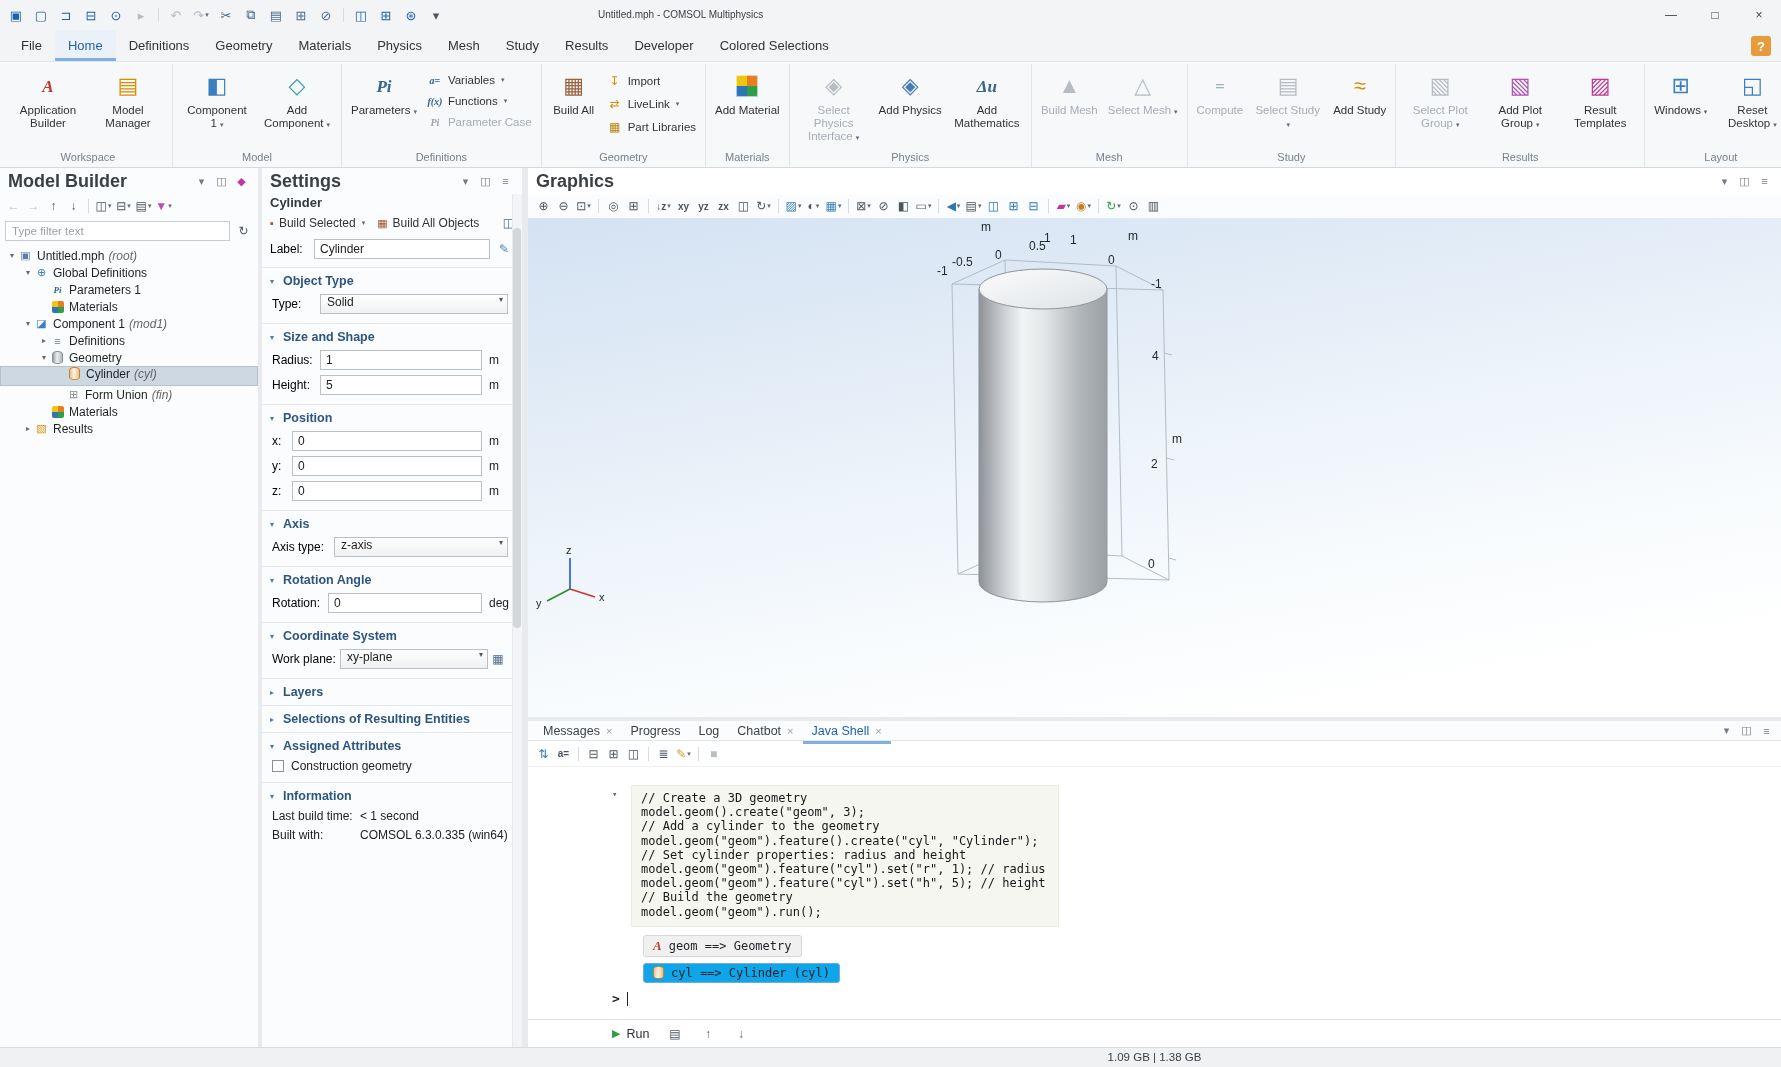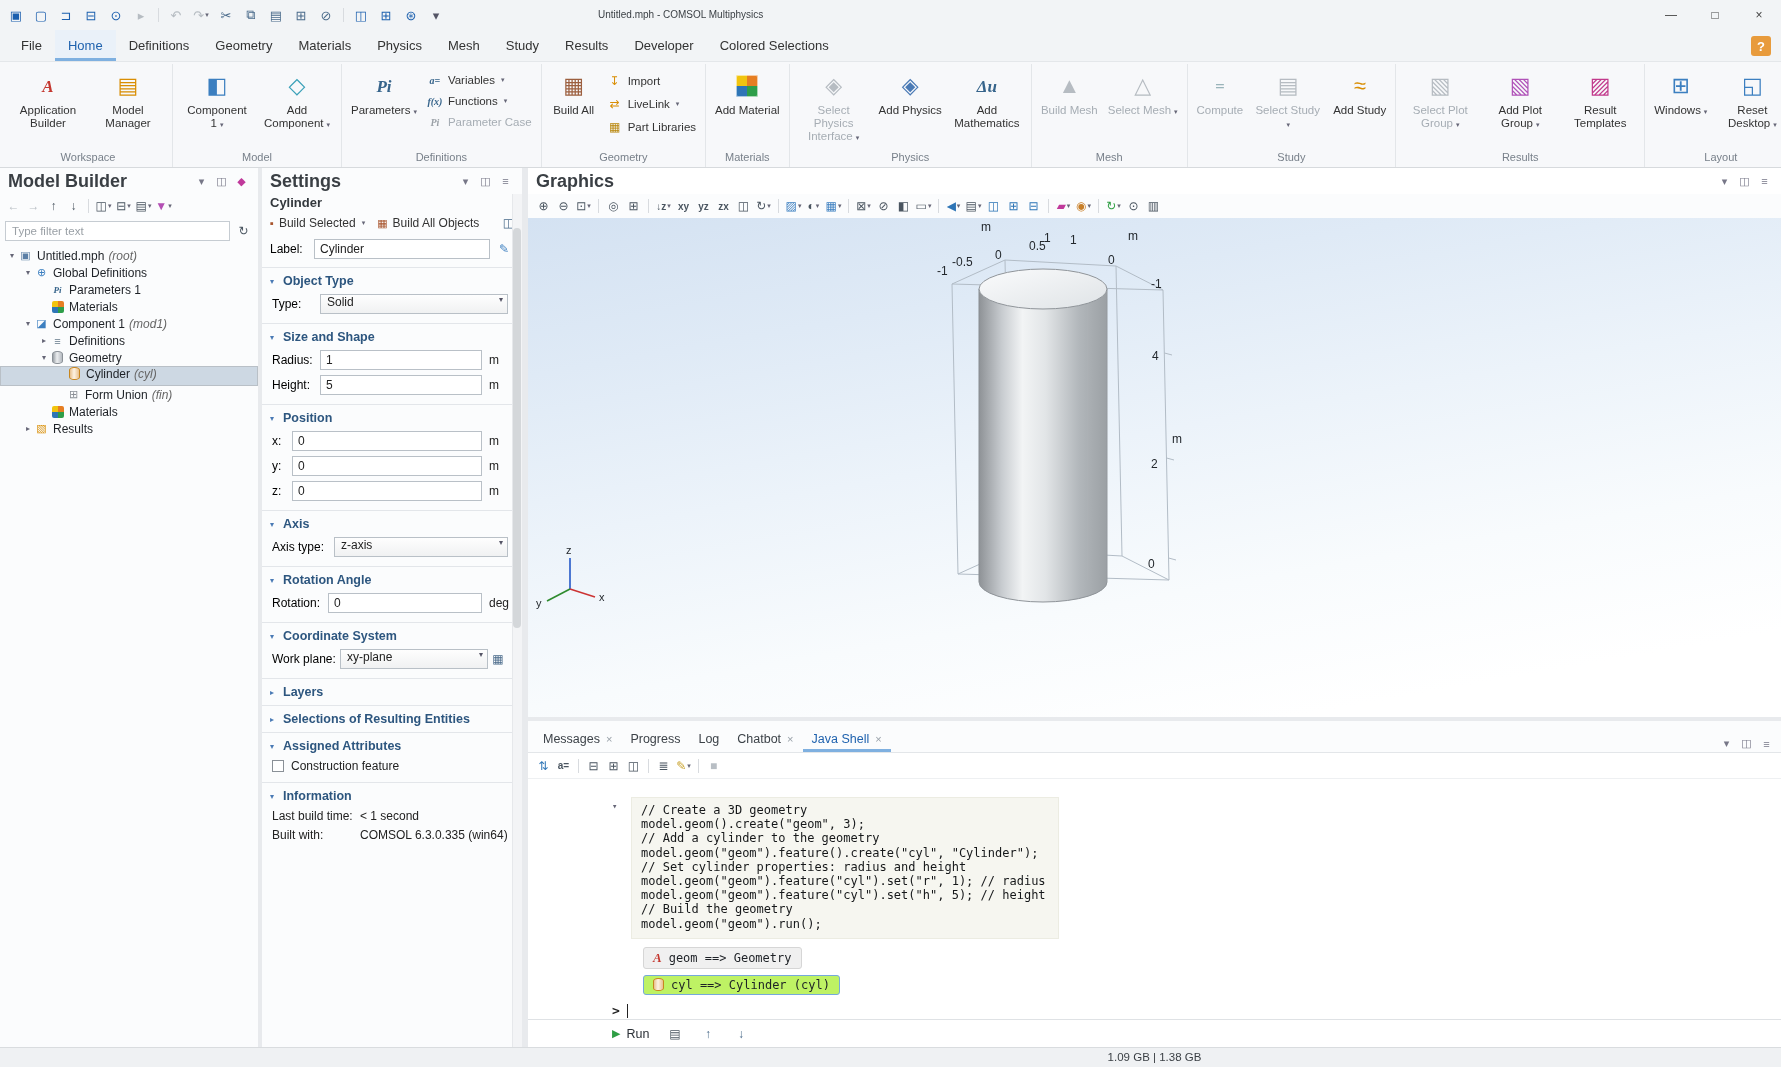--- a/index.html
+++ b/index.html
@@ -108,33 +108,33 @@
 
 .gfx{height:549px;display:flex;flex-direction:column;flex:none;background:#fff;}
 .gtools{height:24px;display:flex;align-items:center;gap:1px;padding:0 6px;flex:none;background:#fbfcfd;}
 .canvas{flex:1;position:relative;overflow:hidden;background:linear-gradient(170deg,#d4e2f2 0%,#dfeaf6 22%,#ecf3fa 45%,#f8fbfd 68%,#ffffff 88%);}
 .canvas svg{position:absolute;left:0;top:0;}
 .axlbl{position:absolute;font-size:12px;color:#23282d;white-space:nowrap;}
 
 
 .hsplit{height:4px;background:#e8eaed;flex:none;}
 .console{flex:1;display:flex;flex-direction:column;background:#fff;min-height:0;}
-.ctabs{height:32px;display:flex;align-items:flex-end;padding:0 6px;background:#fbfcfd;border-bottom:1px solid #e3e6e9;flex:none;}
+.ctabs{height:20px;display:flex;align-items:center;padding:0 6px;background:#fbfcfd;border-bottom:1px solid #e3e6e9;flex:none;}
 .ctab{display:inline-flex;align-items:center;gap:6px;padding:0 9px;height:26px;font-size:12.5px;color:#3c4248;white-space:nowrap;}
 .ctab.active{color:#1f62ae;box-shadow:inset 0 -3px 0 #7fb0e0;}
 .ctab .x{font-size:11px;color:#98a0a8;}
 .ctools{height:26px;display:flex;align-items:center;gap:1px;padding:0 6px;border-bottom:1px solid #eef0f2;flex:none;}
 .cbody{flex:1;position:relative;overflow:hidden;font-family:"DejaVu Sans Mono",monospace;}
 .fold{position:absolute;left:84px;top:22px;font-size:9px;color:#667;}
 .cell{display:inline-block;margin:18px 0 0 103px;background:#f6f6f0;border:1px solid #ecece2;padding:5px 12px 7px 9px;}
 .codeline{font-size:12px;line-height:14.2px;color:#16181a;white-space:pre;}
 .chiprow{margin:8px 0 0 115px;}
 .chiprow + .chiprow{margin-top:6px;}
 .chip{display:inline-flex;align-items:center;gap:7px;padding:2px 9px;background:#f0f0f0;border:1px solid #d6d6d6;border-radius:3px;font-size:12px;color:#1d2126;font-family:"DejaVu Sans Mono",monospace;}
-.chip.hl{background:#bef264;border-color:#76a9da;}
+.chip.hl{background:#0ea5e9;border-color:#76a9da;}
 .cico-a{font-family:"Liberation Serif",serif;font-style:italic;font-weight:bold;color:#c4372f;font-size:13px;}
 .promptrow{margin:8px 0 0 84px;display:flex;align-items:center;}
 .prompt{font-size:13px;font-weight:bold;color:#222;}
 .cursor{width:1.5px;height:14px;background:#222;margin-left:7px;}
 .cbottom{height:28px;border-top:1px solid #dfe2e5;display:flex;align-items:center;gap:16px;padding-left:84px;flex:none;font-family:"Liberation Sans",sans-serif;}
 .runbtn{display:inline-flex;align-items:center;gap:6px;font-size:12.5px;color:#2b3036;}
 .play{color:#2f9e44;font-size:11px;}
 .cbots{display:flex;align-items:center;gap:14px;}
 
 
@@ -703,21 +703,21 @@
               <span class="stitle">Selections of Resulting Entities</span>
             </div>
           </div>
           <div class="sect">
             <div class="shead">
               <span class="schev">▾</span>
               <span class="stitle">Assigned Attributes</span>
             </div>
             <div class="srow">
               <span class="cb"></span>
-              <span class="cblab">Construction feature</span>
+              <span class="cblab">Construction geometry</span>
             </div>
           </div>
           <div class="sect">
             <div class="shead">
               <span class="schev">▾</span>
               <span class="stitle">Information</span>
             </div>
             <div class="srow">
               <span class="ilab">Last build time:</span>
               <span class="ival">&lt; 1 second</span>

